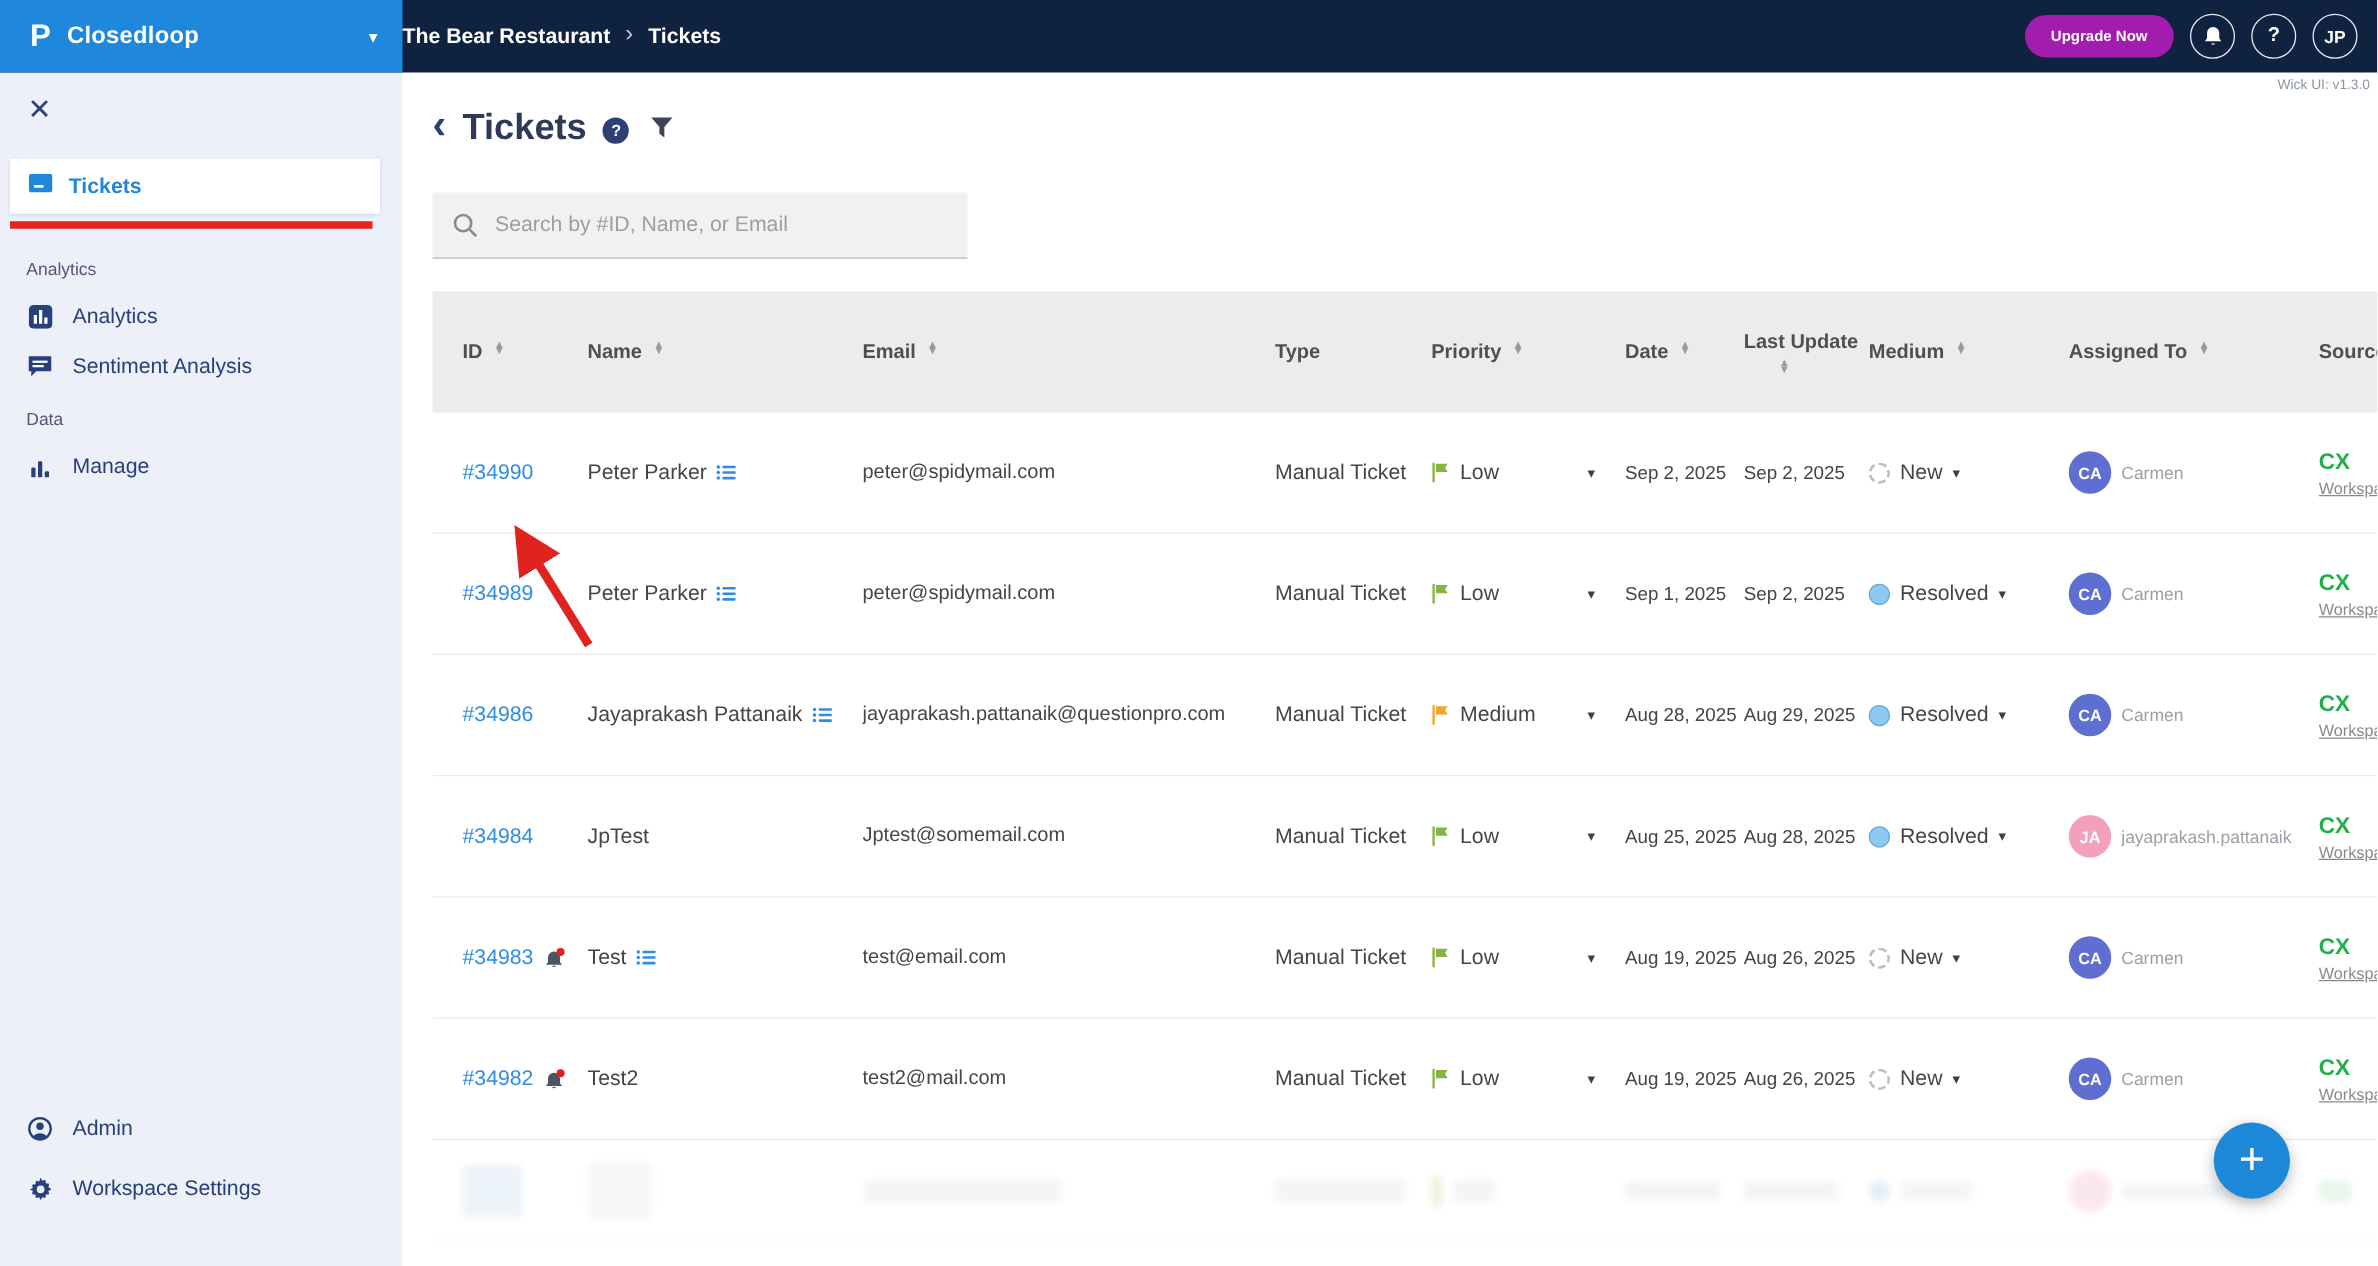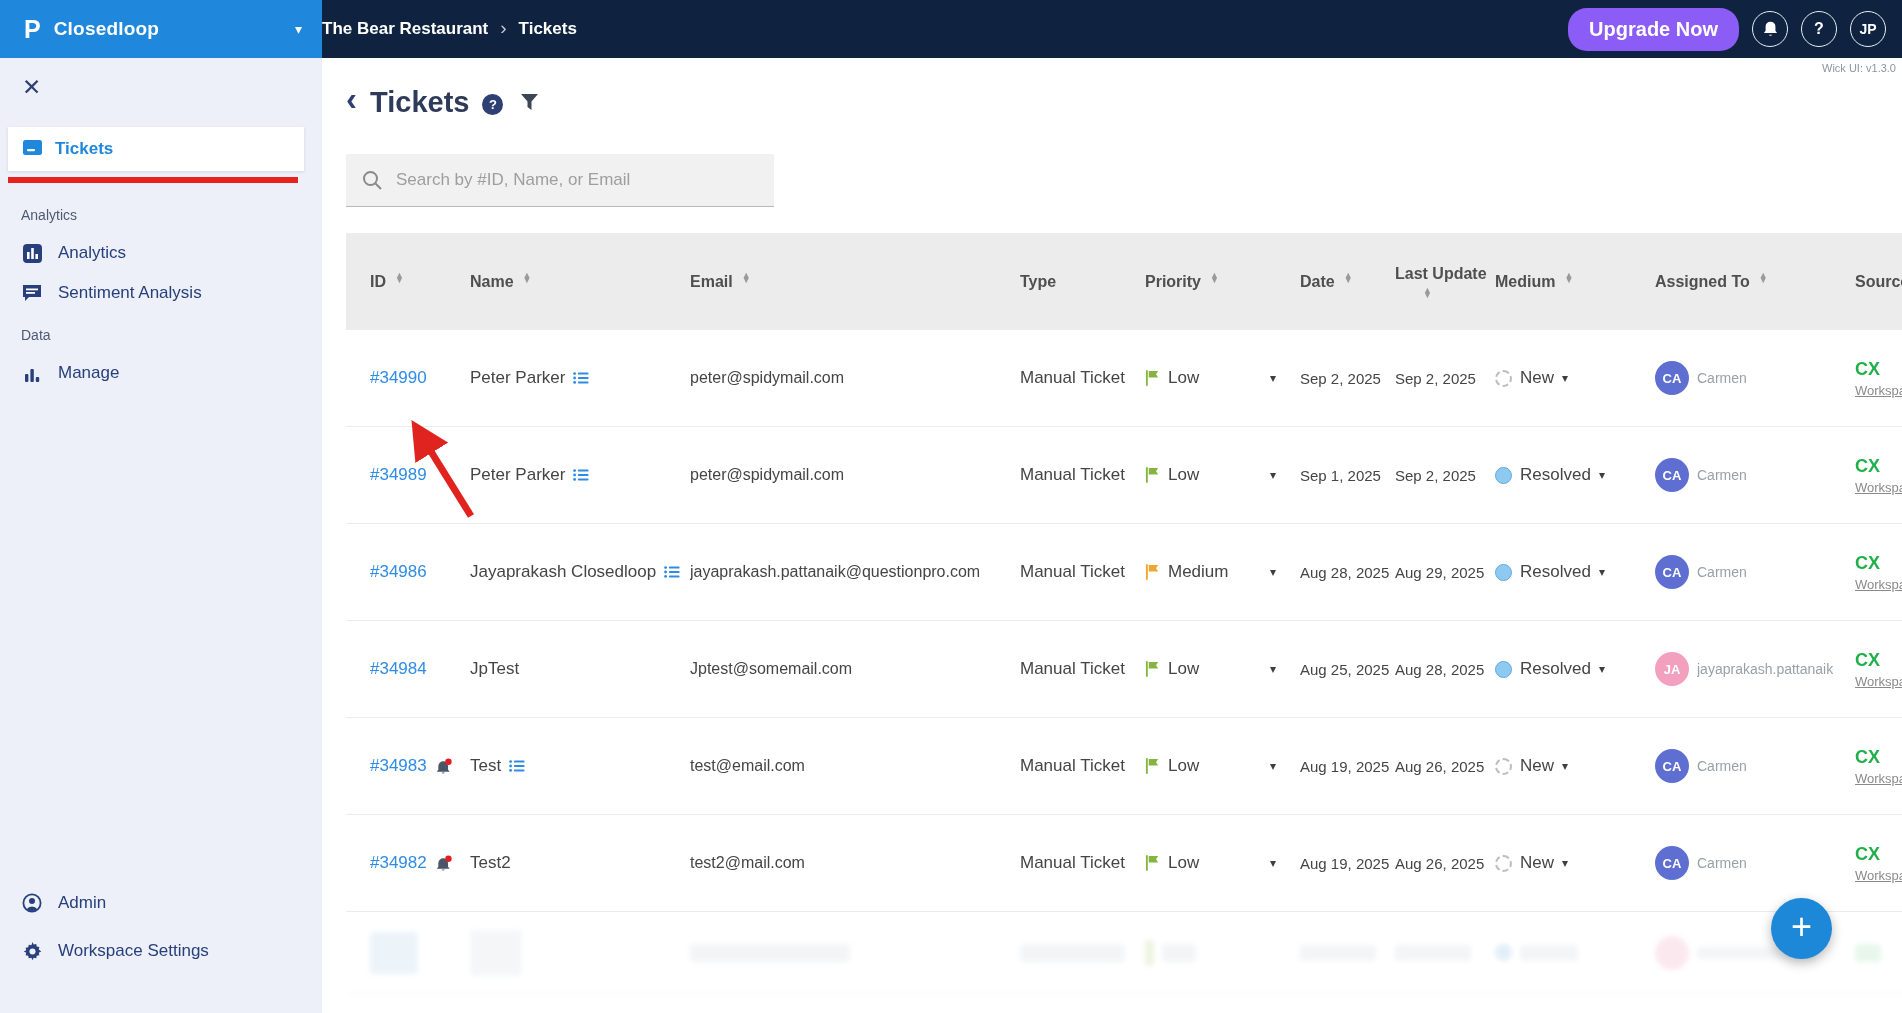--- a/index.html
+++ b/index.html
@@ -9,21 +9,21 @@
   
   .topbar { position:absolute; top:0; left:0; right:0; height:58px; background:#0f2340; display:flex; z-index:10; }
   .brand { width:322px; flex:none; background:#1f88dc; display:flex; align-items:center; gap:13px; padding:0 20px 0 24px; cursor:pointer; }
   .logo-glyph { color:#fff; font-weight:bold; font-size:25px; line-height:1; }
   .brand-name { color:#fff; font-size:19px; font-weight:bold; letter-spacing:.2px; }
   .brand-caret { margin-left:auto; color:#fff; font-size:14px; }
   .crumbs { display:flex; align-items:center; gap:12px; color:#fff; font-size:17px; font-weight:bold; }
   .crumb-sep { color:#c3cdd9; font-weight:normal; font-size:19px; margin-top:-2px; }
   .crumb { cursor:pointer; }
   .topbar-right { margin-left:auto; display:flex; align-items:center; gap:13px; padding-right:16px; }
-  .upgrade { background:#8b5cf6; color:#fff; font-weight:bold; font-size:20px; border:none; border-radius:19px; padding:10px 21px; cursor:pointer; font-family:inherit; }
+  .upgrade { background:#a21caf; color:#fff; font-weight:bold; font-size:12px; border:none; border-radius:19px; padding:10px 21px; cursor:pointer; font-family:inherit; }
   .tb-circle { width:36px; height:36px; border:1.5px solid #e8edf3; border-radius:50%; display:flex; align-items:center; justify-content:center; color:#fff; font-weight:bold; font-size:14px; cursor:pointer; flex:none; }
   .version { position:absolute; top:62px; right:6px; font-size:11px; color:#8b95a1; z-index:5; }
 
   
   .sidebar { position:absolute; left:0; top:58px; bottom:0; width:322px; background:#edf0f8; display:flex; flex-direction:column; padding-top:16px; z-index:5; }
   .close-x { margin-left:22px; font-size:23px; color:#2d3f73; cursor:pointer; width:26px; }
   .active-card { margin:26px 0 0 8px; width:296px; height:44px; background:#fff; display:flex; align-items:center; gap:13px; padding-left:15px; box-shadow:0 1px 3px rgba(40,60,100,.14); cursor:pointer; }
   .active-label { color:#1f88dc; font-size:17px; font-weight:bold; }
   .red-bar { margin:6px 0 0 8px; width:290px; height:6px; background:#e8221c; }
   .section-label { margin:24px 0 0 21px; font-size:14px; color:#4e5a75; }
@@ -406,21 +406,21 @@
       <a class="ws-link">Workspace</a>
     </div>
   </div>
 
   <div class="grid trow">
     <div class="cell cell-id">
       <a class="id-link">#34986</a>
 
     </div>
     <div class="cell cell-name">
-      <span>Jayaprakash Closedloop</span>
+      <span>Jayaprakash Pattanaik</span>
       <span class="listicon">
         <svg width="16" height="14" viewBox="0 0 18 14">
                   <g fill="#2f8ce4">
                     <circle cx="1.8" cy="2" r="1.6"></circle>
                     <circle cx="1.8" cy="7" r="1.6"></circle>
                     <circle cx="1.8" cy="12" r="1.6"></circle>
                     <rect x="5.5" y="0.9" width="12" height="2.3" rx="1"></rect>
                     <rect x="5.5" y="5.9" width="12" height="2.3" rx="1"></rect>
                     <rect x="5.5" y="10.9" width="12" height="2.3" rx="1"></rect>
                   </g>

